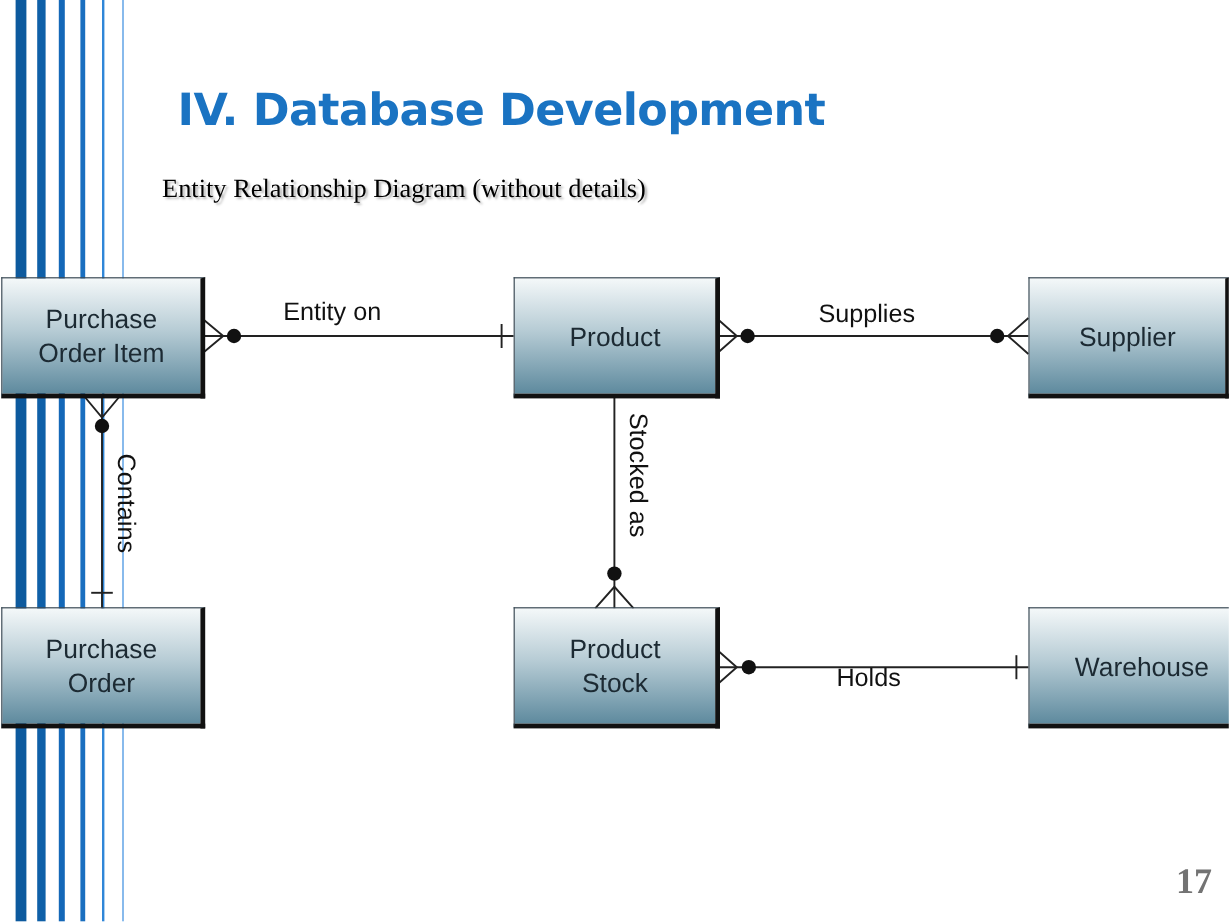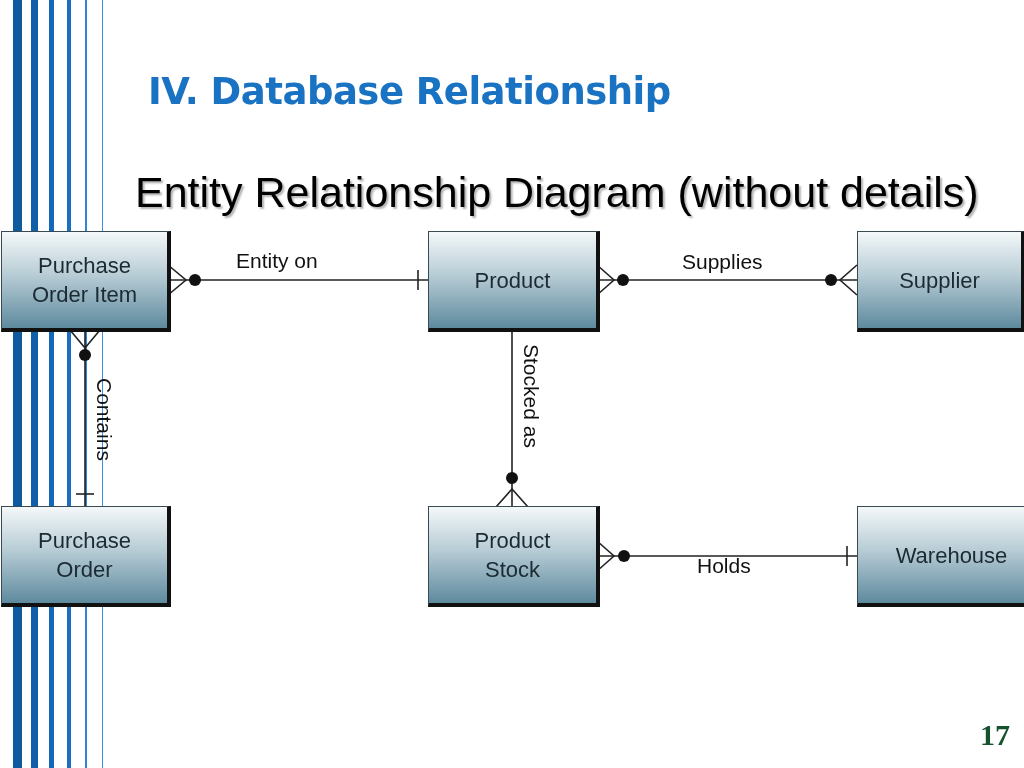--- a/index.html
+++ b/index.html
@@ -1,38 +1,38 @@
 <!DOCTYPE html>
 <html><head>
 <meta charset="utf-8">
 <style>
   html, body { margin:0; padding:0; }
   body { width:1024px; height:768px; position:relative; background:#ffffff; overflow:hidden; font-family:"Liberation Sans", sans-serif; }
   .stripe { position:absolute; top:0; height:768px; }
   .title { position:absolute; left:148px; top:70px; font-family:"DejaVu Sans", sans-serif; font-weight:bold; font-size:37px; color:#1a73c2; letter-spacing:-0.5px; white-space:nowrap; }
-  .subtitle { position:absolute; left:135px; top:168px; font-family:Liberation Sans, sans-serif; font-size:43px; color:#000; text-shadow:2px 2px 2px rgba(0,0,0,0.3); white-space:nowrap; }
+  .subtitle { position:absolute; left:135px; top:144px; font-family:Liberation Serif, serif; font-size:22px; color:#000; text-shadow:2px 2px 2px rgba(0,0,0,0.3); white-space:nowrap; }
   .entity { position:absolute; box-sizing:border-box; border:1px solid #3a4a55; border-right:4px solid #111; border-bottom:4px solid #111;
             background:linear-gradient(to bottom, #f4f8f9 0%, #b7ccd5 45%, #5e8a9e 100%);
             display:flex; align-items:center; justify-content:center; text-align:center; color:#1c2a33; font-size:22px; line-height:29px; }
   .rel-label { position:absolute; font-size:21px; color:#111; white-space:nowrap; }
   .rel-label.vert { transform-origin:left top; transform:rotate(90deg); }
   svg.lines { position:absolute; left:0; top:0; }
-  .page-num { position:absolute; right:14px; top:718px; font-family:"Liberation Serif", serif; font-weight:bold; font-size:30px; color:#14532d; }
+  .page-num { position:absolute; right:14px; top:718px; font-family:"Liberation Serif", serif; font-weight:bold; font-size:30px; color:#737373; }
 </style>
 </head>
 <body>
 
 <div class="stripe" style="left:13px;width:9px;background:#0d5a9e;"></div>
 <div class="stripe" style="left:31px;width:7px;background:#0f60a8;"></div>
 <div class="stripe" style="left:49px;width:5px;background:#1468b8;"></div>
 <div class="stripe" style="left:67px;width:4px;background:#1a6fc0;"></div>
 <div class="stripe" style="left:85px;width:2px;background:#2f86d8;"></div>
 <div class="stripe" style="left:102px;width:1px;background:#3b8ee0;"></div>
 
-<div class="title">IV. Database Relationship</div>
+<div class="title">IV. Database Development</div>
 <div class="subtitle">Entity Relationship Diagram (without details)</div>
 
 <svg class="lines" width="1024" height="768">
   <g stroke="#222" stroke-width="1.6" fill="none">
 
     <line x1="168" y1="280" x2="428" y2="280"></line>
     <polyline points="168,265 186,280 168,295"></polyline>
     <line x1="418" y1="270" x2="418" y2="290"></line>
 
     <line x1="597" y1="280" x2="857" y2="280"></line>

